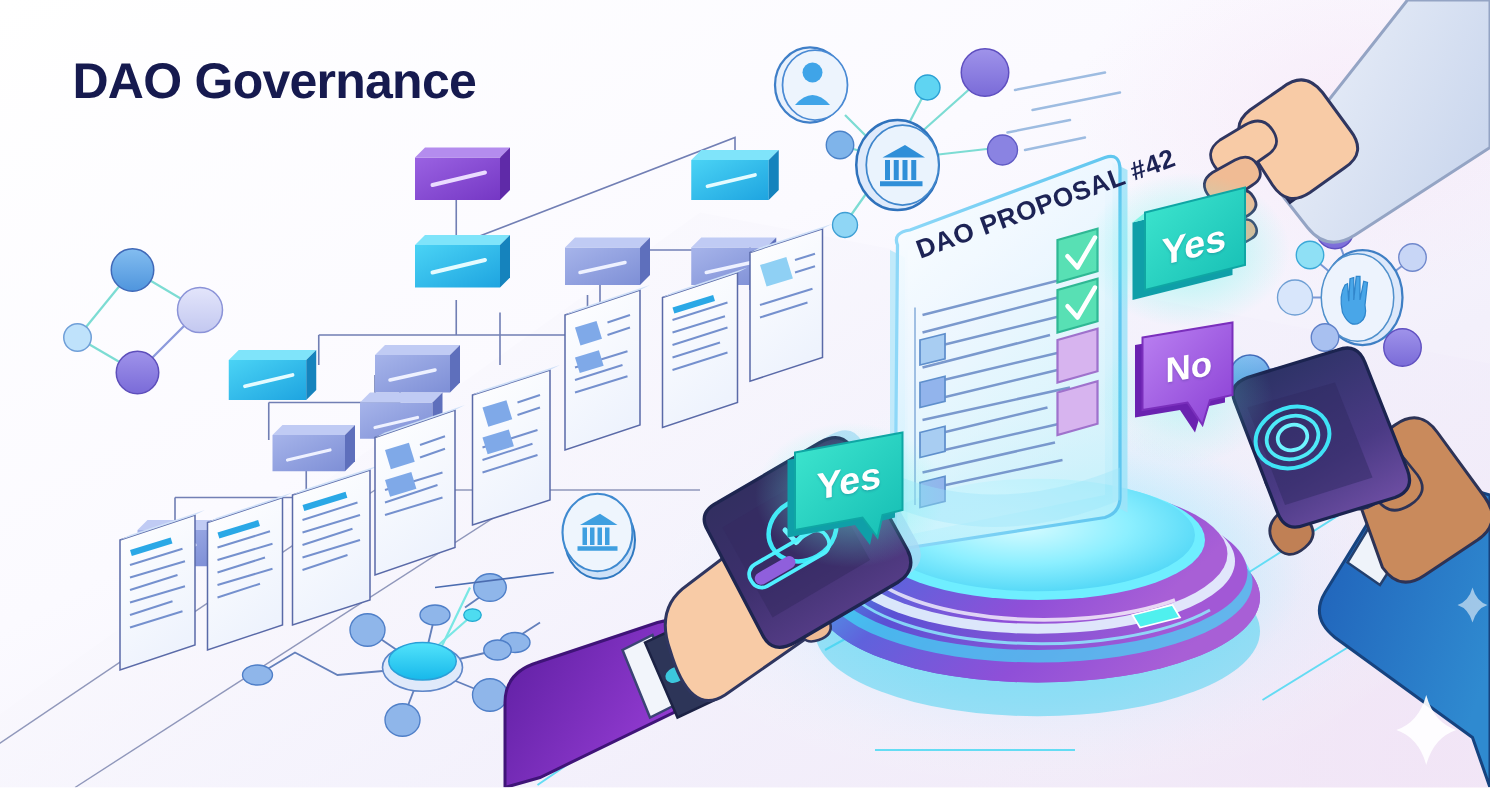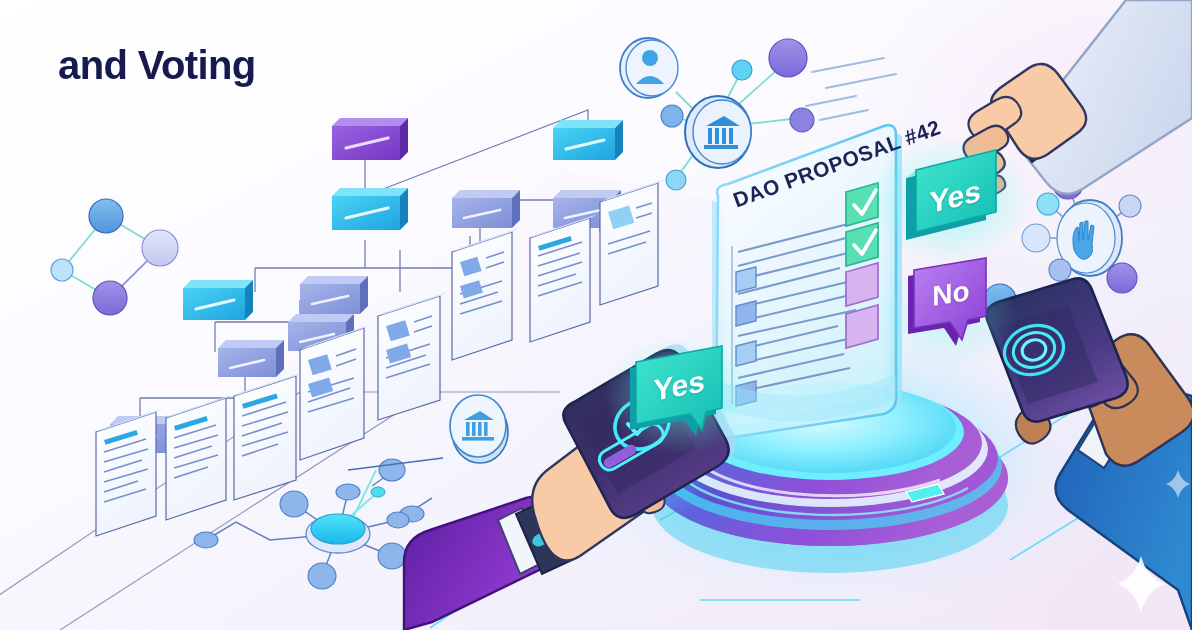--- a/index.html
+++ b/index.html
@@ -709,16 +709,16 @@
   <svg class="layer" viewBox="0 0 1192 630">
     <g>
       <path d="M1141,556 q6,22 24,28 q-18,6 -24,28 q-6,-22 -24,-28 q18,-6 24,-28 Z" fill="#ffffff" opacity=".92"></path>
     </g>
     <g opacity=".55">
       <path d="M1178,470 q3,11 12,14 q-9,3 -12,14 q-3,-11 -12,-14 q9,-3 12,-14 Z" fill="#ffffff"></path>
     </g>
   </svg>
 
   <div id="title-block">
-    <span class="tline">and Voting</span>
+    <span class="tline">DAO Governance</span>
   </div>
 
 </div>
 
 </body></html>

